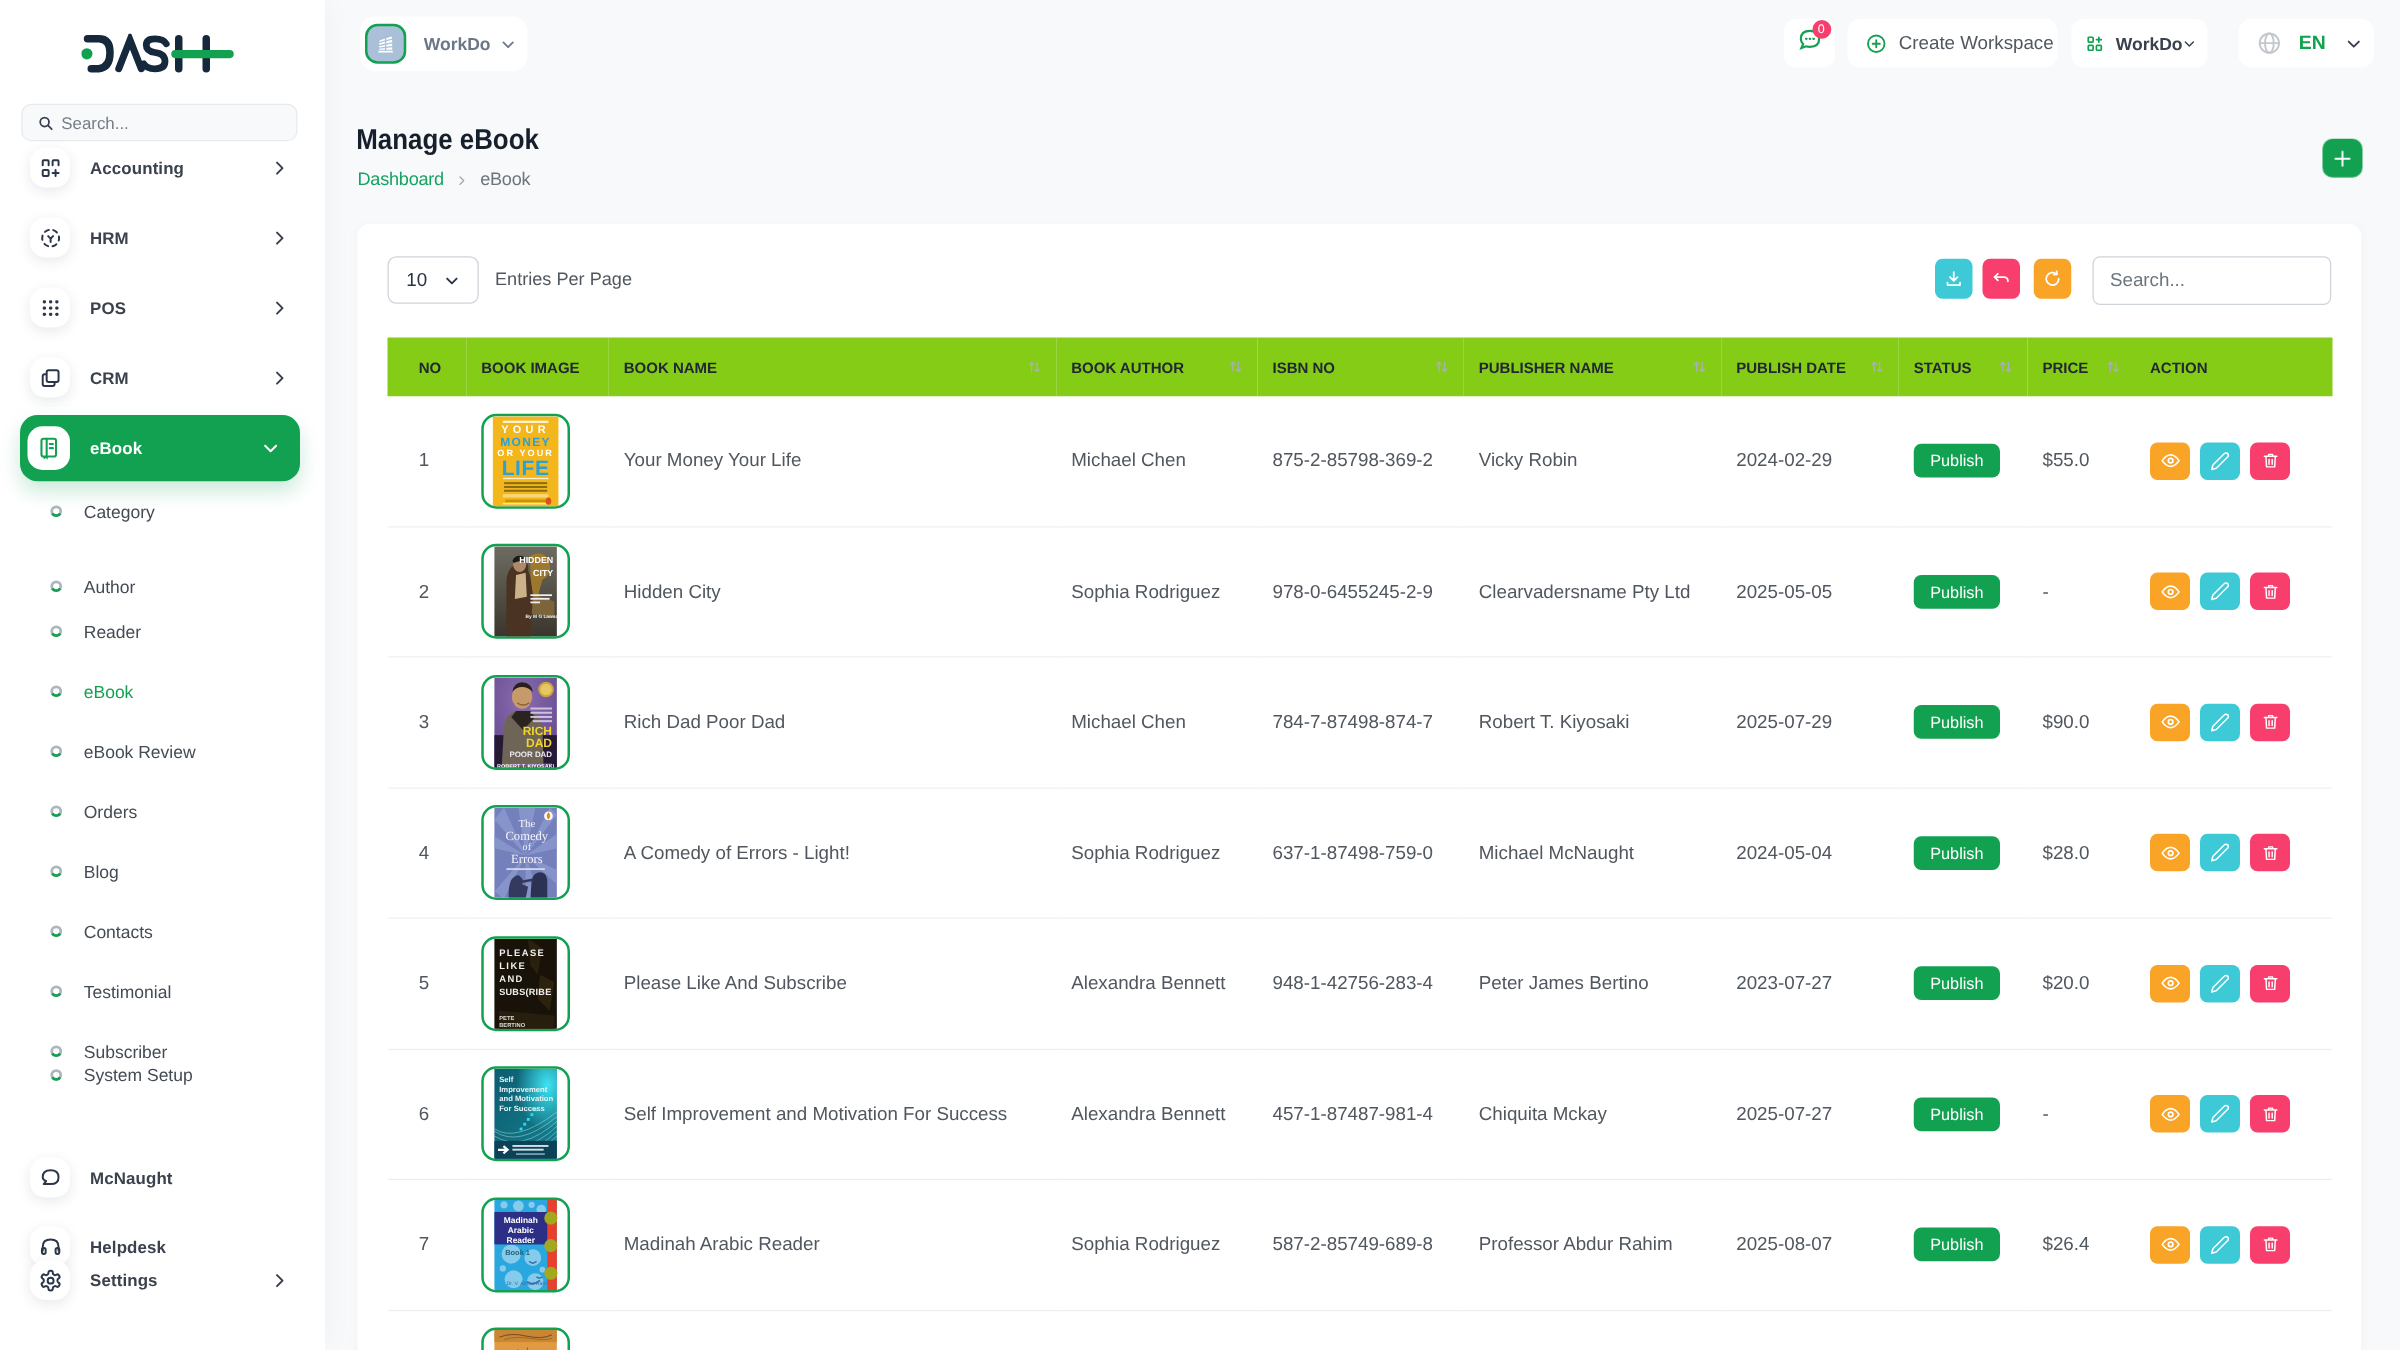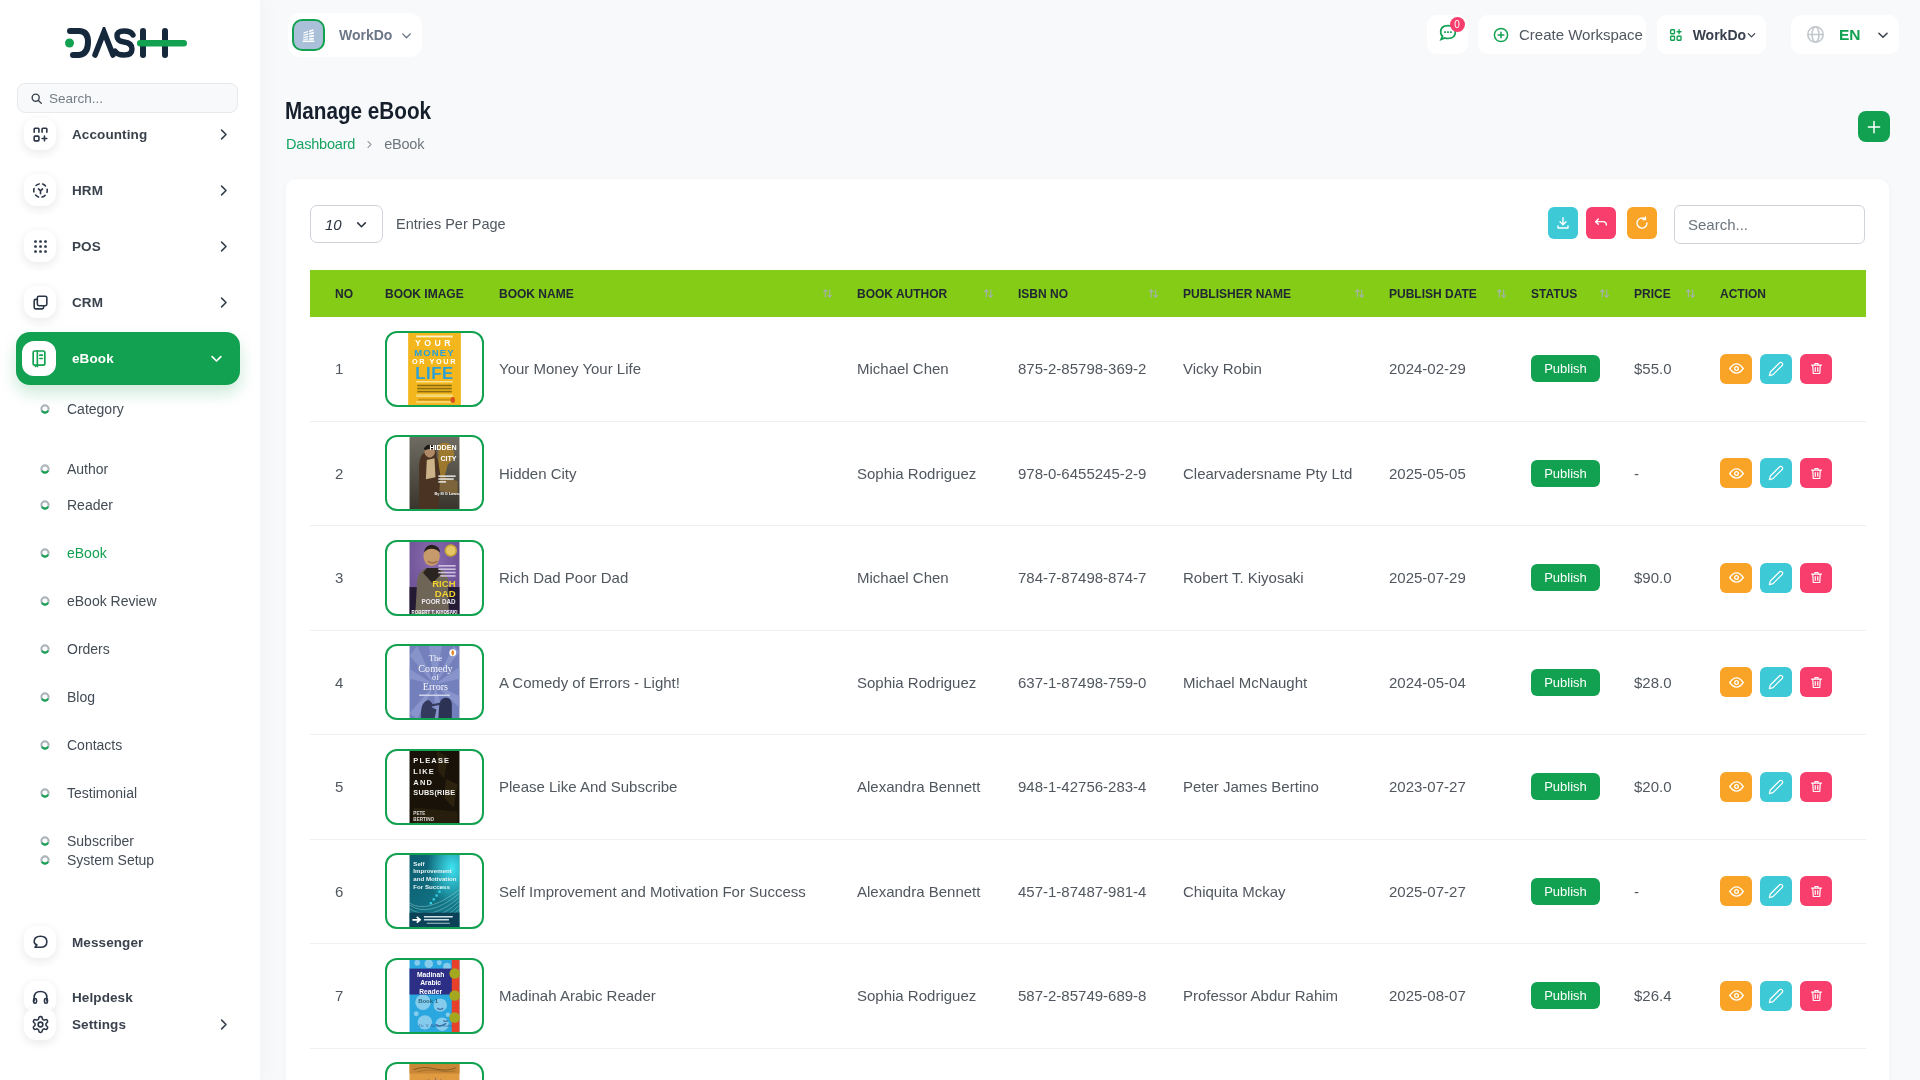--- a/index.html
+++ b/index.html
@@ -37,37 +37,37 @@
 .chev { margin-left:auto; margin-right:9px; }
 
 #ptitle { position:fixed; left:285px; top:98px; font-size:23px; font-weight:700; color:#161f2c; z-index:3; transform:scaleX(0.9); transform-origin:left; }
 #bcrumb { position:fixed; left:286px; top:136px; font-size:14.5px; color:#6c757d; z-index:3; display:flex; align-items:center; letter-spacing:-0.2px; }
 #bcrumb a { color:#15a362; text-decoration:none; }
 #bcrumb .sep { margin:0 10px; color:#8a9199; font-size:12px; }
 #addbtn { position:fixed; left:1858px; top:111px; width:32px; height:31px; background:#12a150; border-radius:8px; color:#fff; display:flex; align-items:center; justify-content:center; z-index:3; }
 
 #card { position:fixed; left:286px; top:179px; width:1603px; height:1200px; background:#fff; border-radius:10px; box-shadow:0 2px 10px rgba(30,40,60,0.03); z-index:2; }
 #toolbar { position:absolute; left:24px; right:24px; top:26px; height:39px; }
-#pagesel { position:absolute; left:0; top:0; width:73px; height:38px; border:1px solid #ced4da; border-radius:7px; background:#fff; display:flex; align-items:center; padding-left:14px; font-size:15px; color:#2b3442;font-style:italic; }
+#pagesel { position:absolute; left:0; top:0; width:73px; height:38px; border:1px solid #ced4da; border-radius:7px; background:#fff; display:flex; align-items:center; padding-left:14px; font-size:15px; color:#2b3442; }
 #pagesel svg { margin-left:13px; }
 #eplbl { position:absolute; left:86px; top:0; height:38px; display:flex; align-items:center; font-size:14.5px; color:#51575f; }
 .tbtn { position:absolute; top:2px; width:30px; height:32px; border-radius:6px; display:flex; align-items:center; justify-content:center; }
 #btn-dl { left:1238px; background:#3ec9d6; }
 #btn-undo { left:1276px; background:#f73e6c; }
 #btn-ref { left:1317px; background:#f9a327; }
 #tsearch { position:absolute; left:1364px; top:0; width:191px; height:39px; border:1px solid #ced4da; border-radius:6px; display:flex; align-items:center; padding-left:13px; color:#6c757d; font-size:15px; background:#fff; }
 
 table { position:absolute; left:24px; top:91px; width:1556px; border-collapse:collapse; table-layout:fixed; }
 th { background:#84cc16; height:47px; font-size:12px; font-weight:700; color:#212733; text-align:left; padding:0 12px; text-transform:uppercase; }
 th .thw { display:flex; align-items:center; justify-content:space-between; }
 td { padding:13.5px 12px 14px; border-bottom:1px solid #edf0f2; font-size:15px; color:#51575f; vertical-align:middle; }
 td:last-child { font-size:0; }
 th:first-child, td:first-child { padding-left:25px; }
 .srt { display:inline-flex; align-items:center; }
-.bimg { width:99px; height:76px; border:2px solid #12a150; border-radius:12px; background:#fff; display:flex; align-items:center; justify-content:center; overflow:hidden; }
+.bimg { width:71px; height:76px; border:2px solid #12a150; border-radius:12px; background:#fff; display:flex; justify-content:center; overflow:hidden; }
 .bimg svg { width:53px; height:73px; }
 .pill { display:inline-block; background:#12a150; color:#fff; font-size:13px; padding:6px 0; width:69px; text-align:center; border-radius:6px; }
 .abtn { display:inline-flex; width:32px; height:30px; border-radius:6px; align-items:center; justify-content:center; margin-right:8px; vertical-align:middle; }
 .a-view { background:#f9a327; }
 .a-edit { background:#3ec9d6; }
 .a-del { background:#f73e6c; margin-right:0; }
 </style>
 </head>
 <body>
 
@@ -245,21 +245,21 @@
       </svg>
       <div class="slabel">System Setup</div>
     </div>
 
   <div class="mitem" style="top:926px">
     <div class="ibox">
         <svg width="19" height="19" viewBox="0 0 24 24" fill="none" stroke="#2b3648" stroke-width="2" stroke-linecap="round" stroke-linejoin="round">
           <path d="M12 4 Q20 4 20 11 Q20 18 12 18 L5 18 L7.5 15 Q4 13.5 4 11 Q4 4 12 4 Z"></path>
         </svg>
       </div>
-    <div class="mlabel">Messenger</div>
+    <div class="mlabel">McNaught</div>
   </div>
   <div class="mitem" style="top:981px">
     <div class="ibox">
         <svg width="19" height="19" viewBox="0 0 24 24" fill="none" stroke="#2b3648" stroke-width="2" stroke-linecap="round" stroke-linejoin="round">
           <path d="M4 16 L4 12 Q4 4.5 12 4.5 Q20 4.5 20 12 L20 16"></path>
           <rect x="3.2" y="13.2" width="3.8" height="6" rx="1.9"></rect>
           <rect x="17" y="13.2" width="3.8" height="6" rx="1.9"></rect>
         </svg>
       </div>
     <div class="mlabel">Helpdesk</div>

